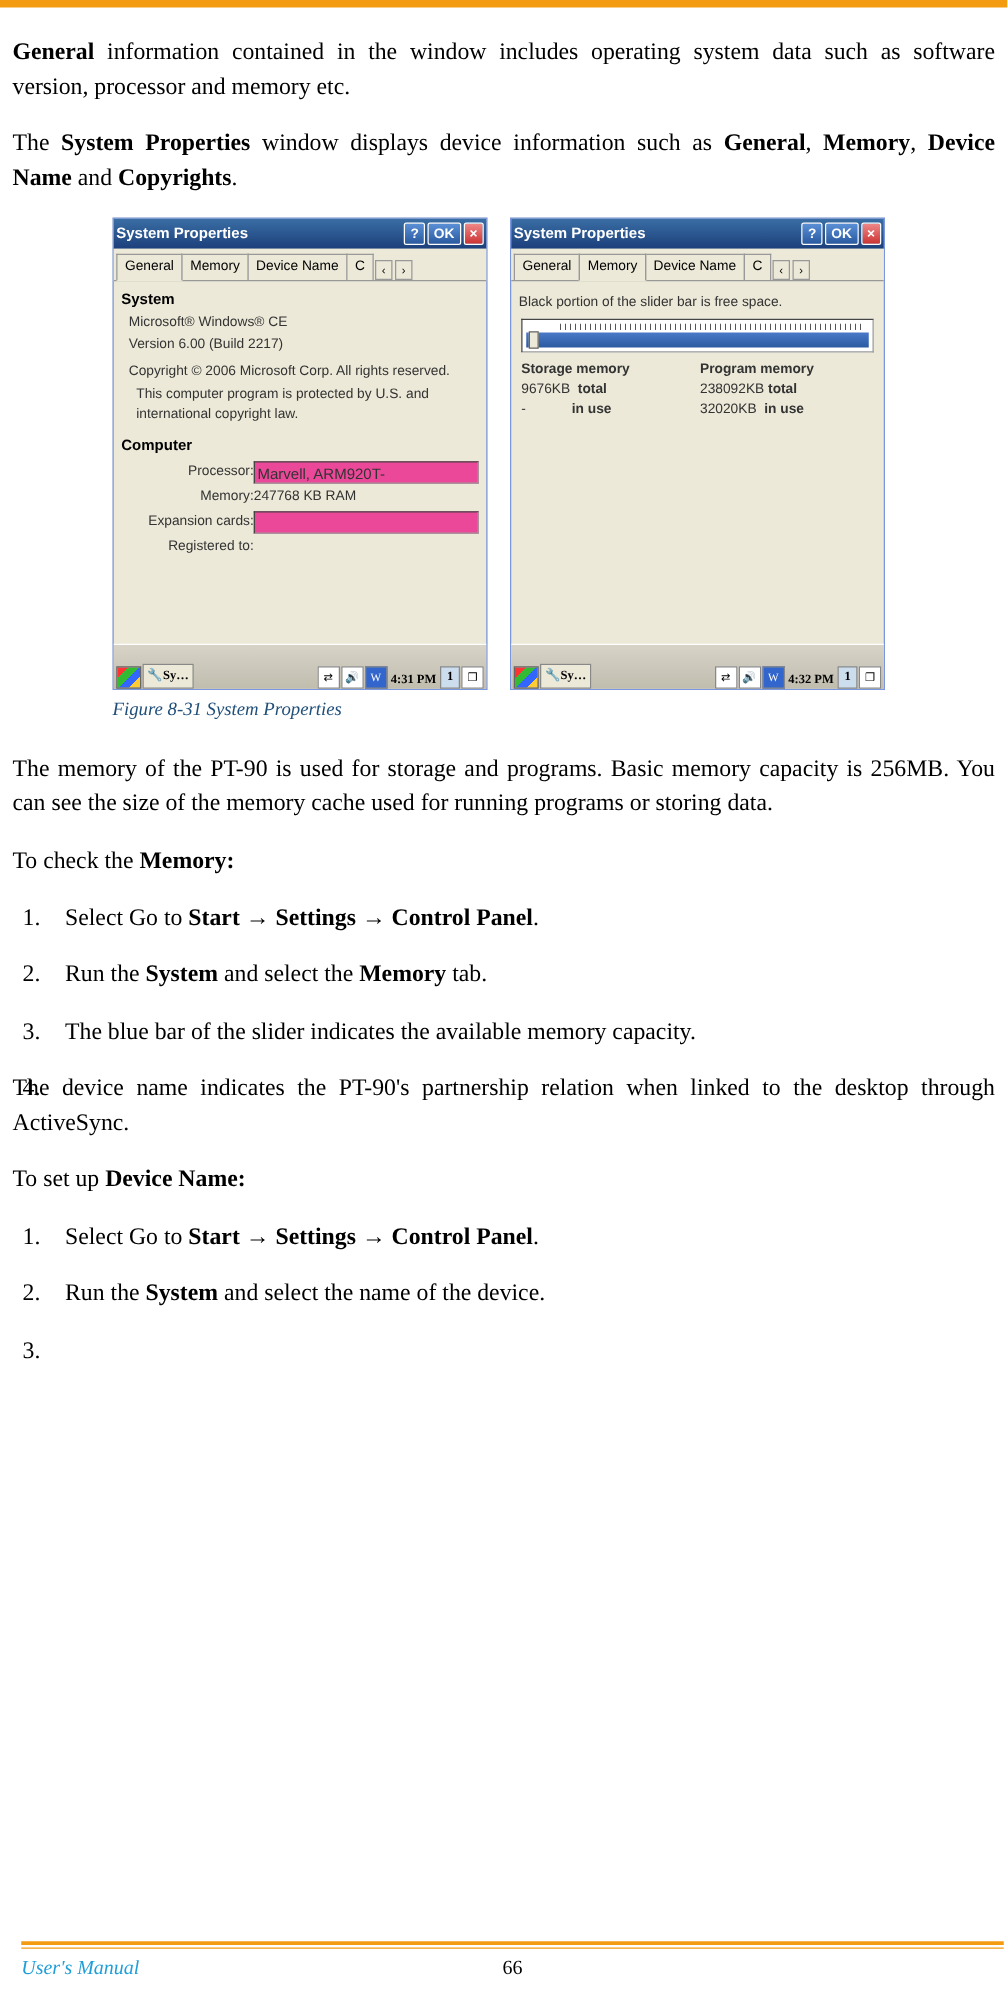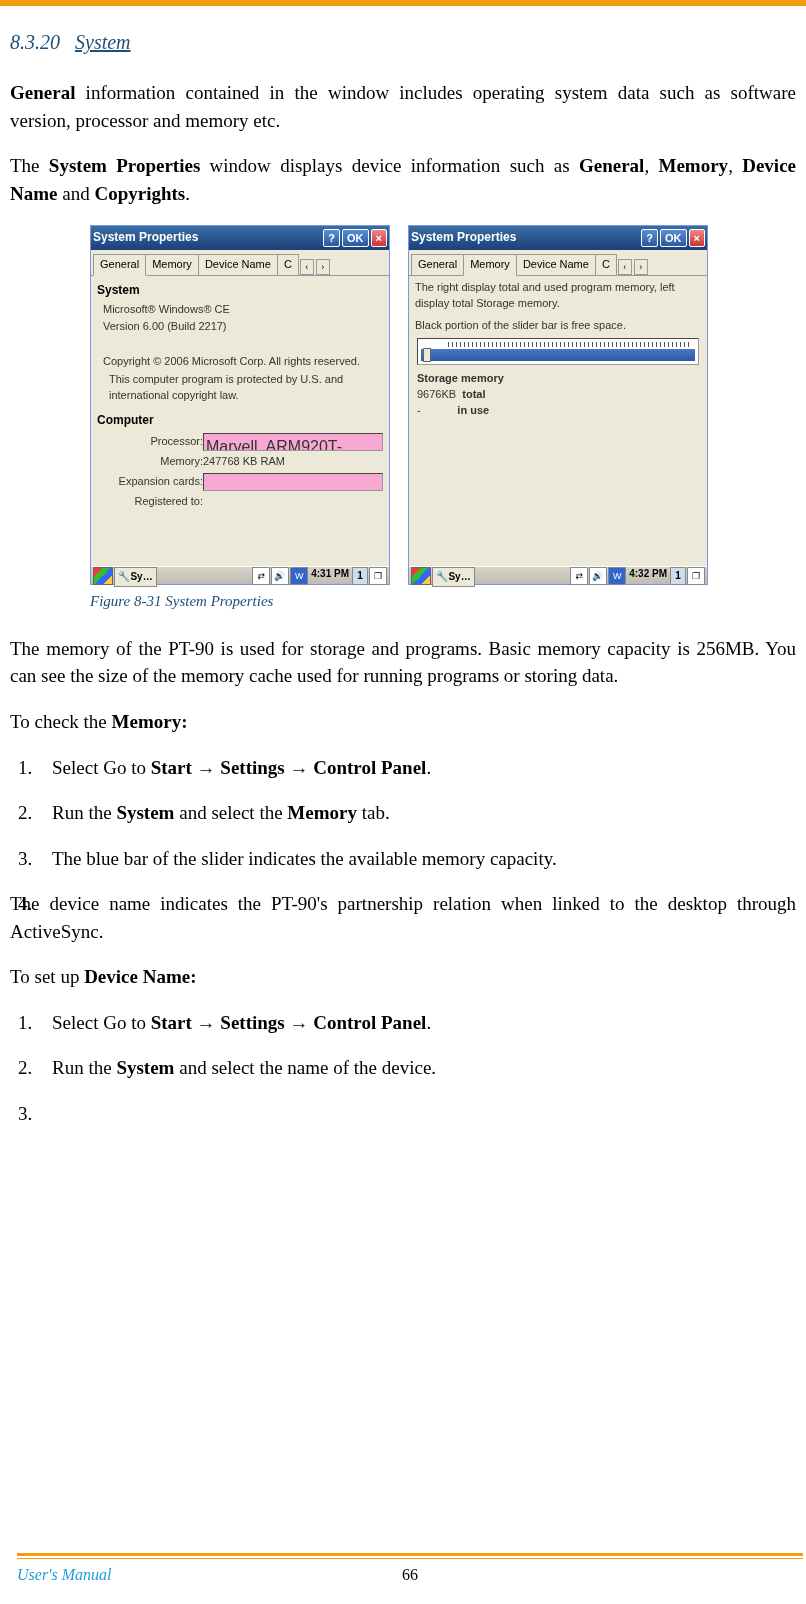--- a/index.html
+++ b/index.html
@@ -120,22 +120,22 @@
     font-weight: bold;
     color: #000;
     font-size: 12px;
     margin-top: 2px;
   }
   .panel-line { margin: 2px 0 2px 6px; }
   .field-row { display: flex; align-items: center; margin: 3px 0 3px 6px; }
   .field-row .lbl { width: 100px; text-align: right; }
   .inset-box {
     border: 1px inset #999;
-    background: #f9a8d4;
-    font-size: 16px;
+    background: #ec4899;
+    font-size: 12px;
     padding: 1px 2px;
     height: 18px;
     flex: 1;
     overflow: hidden;
     white-space: nowrap;
   }
   .slider-wrap {
     border: 1px inset #999;
     background: #fff;
     padding: 3px;
@@ -173,28 +173,29 @@
   }
   .mem-cols {
     display: flex;
     margin-top: 6px;
     font-size: 11px;
     align-items: center;
   }
   .mem-col { flex: 1; padding: 0 2px; }
   .mem-col .hdr { font-weight: bold; }
   .taskbar {
-    height: 18px;
+    height: 36px;
     background: linear-gradient(#d7d3c7, #c0bcae);
     border-top: 1px solid #fff;
     display: flex;
-    align-items: flex-start;
+    align-items: flex-end;
     padding: 0 2px;
     font-size: 11px;
     gap: 1px;
+    font-family: Liberation Serif, serif;
   }
   .tb-icon {
     width: 18px;
     height: 18px;
     border: 1px solid #888;
     background: #fff;
     font-size: 9px;
     text-align: center;
     line-height: 16px;
   }
@@ -253,24 +254,20 @@
   }
   .footer-left { color: #1f9ed8; font-style: italic; }
 </style>
 </head>
 <body>
 
 <div class="top-bar"></div>
 
 <div class="content">
 
-  <div class="section-heading">
-    <span class="num">8.3.20</span>
-    <span class="title">System</span>
-  </div>
 
   <p>
     <span class="bold">General</span><span> information contained in the window includes operating system data such as software version, processor and memory etc.</span>
   </p>
 
   <p>
     <span>The </span><span class="bold">System Properties</span><span> window displays device information such as </span><span class="bold">General</span><span>, </span><span class="bold">Memory</span><span>, </span><span class="bold">Device Name</span><span> and </span><span class="bold">Copyrights</span><span>.</span>
   </p>
 
   <div class="screenshots">
@@ -288,21 +285,21 @@
         <div class="tab">Memory</div>
         <div class="tab">Device Name</div>
         <div class="tab">C</div>
         <div class="tab-arrow">‹</div>
         <div class="tab-arrow">›</div>
       </div>
       <div class="panel">
         <div class="group-label">System</div>
         <div class="panel-line">Microsoft® Windows® CE</div>
         <div class="panel-line">Version 6.00 (Build 2217)</div>
-        <div class="panel-line" style="margin-top:19px">Copyright © 2006 Microsoft Corp. All rights reserved.</div>
+        <div class="panel-line" style="margin-top:6px">Copyright © 2006 Microsoft Corp. All rights reserved.</div>
         <div class="panel-line" style="margin-left:12px">This computer program is protected by U.S. and international copyright law.</div>
         <div class="group-label" style="margin-top:8px">Computer</div>
         <div class="field-row">
           <span class="lbl">Processor:</span>
           <span class="inset-box">Marvell, ARM920T-</span>
         </div>
         <div class="field-row">
           <span class="lbl">Memory:</span>
           <span>247768 KB  RAM</span>
         </div>
@@ -337,33 +334,37 @@
       </div>
       <div class="tabs">
         <div class="tab">General</div>
         <div class="tab active">Memory</div>
         <div class="tab">Device Name</div>
         <div class="tab">C</div>
         <div class="tab-arrow">‹</div>
         <div class="tab-arrow">›</div>
       </div>
       <div class="panel">
-        <div>The right display total and used program memory, left display total Storage memory.</div>
         <div style="margin-top:6px">Black portion of the slider bar is free space.</div>
         <div class="slider-wrap">
           <div class="slider-ticks"></div>
           <div class="slider-bar">
             <div class="slider-thumb"></div>
           </div>
         </div>
         <div class="mem-cols">
           <div class="mem-col">
             <div class="hdr">Storage memory</div>
             <div><span>9676KB</span>&nbsp;&nbsp;<b>total</b></div>
             <div><span>-</span>&nbsp;&nbsp;&nbsp;&nbsp;&nbsp;&nbsp;&nbsp;&nbsp;&nbsp;&nbsp;&nbsp;&nbsp;<b>in use</b></div>
+          </div>
+          <div class="mem-col">
+            <div class="hdr">Program memory</div>
+            <div><span>238092KB</span>&nbsp;<b>total</b></div>
+            <div><span>32020KB</span>&nbsp;&nbsp;<b>in use</b></div>
           </div>
         </div>
       </div>
       <div class="taskbar">
         <span class="tb-start"></span>
         <span class="tb-task">🔧<span>Sy…</span></span>
         <span style="flex:1"></span>
         <span class="tb-icon">⇄</span>
         <span class="tb-icon">🔊</span>
         <span class="tb-icon" style="background:#36c;color:#fff">W</span>

